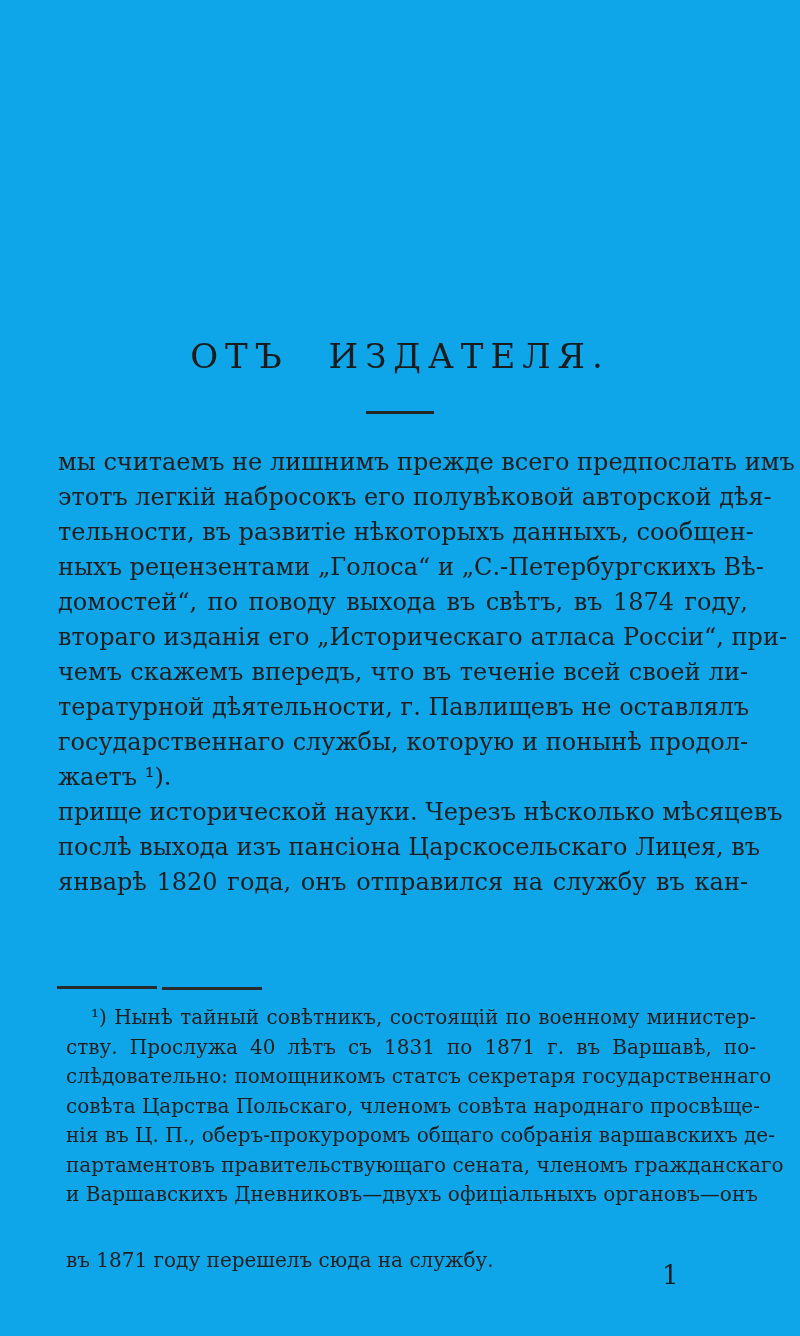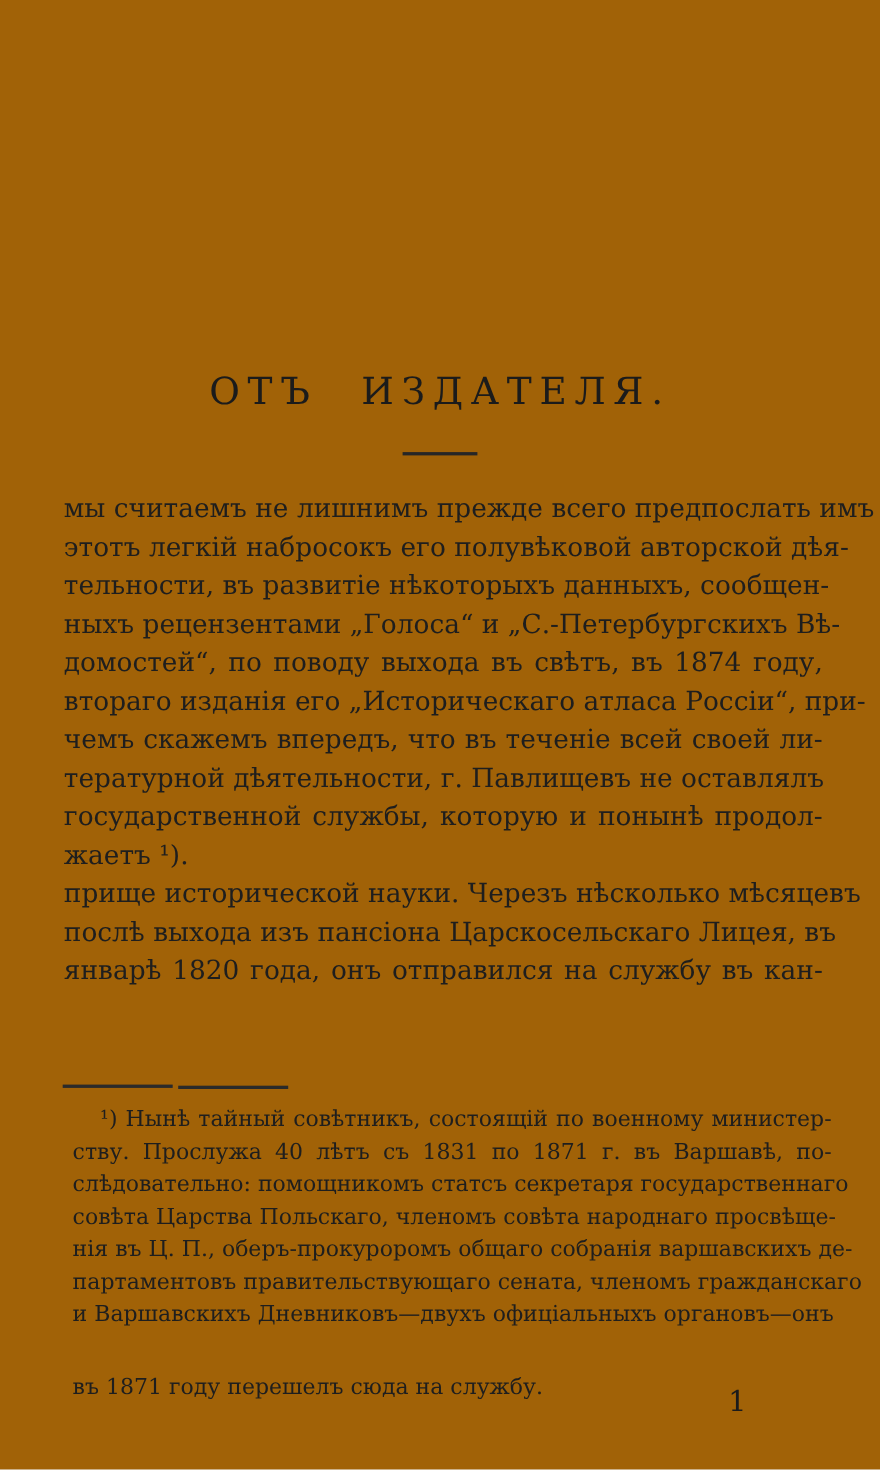--- a/index.html
+++ b/index.html
@@ -5,21 +5,21 @@
   html, body {
     margin: 0;
     padding: 0;
     background: #e9e9e7;
   }
   .page {
     position: relative;
     width: 800px;
     height: 1336px;
     margin: 0 auto;
-    background: #a16207;
+    background: #0ea5e9;
     color: #1e1e1e;
     font-family: "DejaVu Serif", serif;
     overflow: hidden;
   }
   .page-title {
     position: absolute;
     top: 338px;
     left: 0;
     width: 800px;
     margin: 0;
@@ -114,21 +114,21 @@
 
   <div class="main-text">
     <div class="line">мы считаемъ не лишнимъ прежде всего предпослать имъ</div>
     <div class="line">этотъ легкій набросокъ его полувѣковой авторской дѣя-</div>
     <div class="line">тельности, въ развитіе нѣкоторыхъ данныхъ, сообщен-</div>
     <div class="line">ныхъ рецензентами „Голоса“ и „С.-Петербургскихъ Вѣ-</div>
     <div class="line">домостей“, по поводу выхода въ свѣтъ, въ 1874 году,</div>
     <div class="line">втораго изданія его „Историческаго атласа Россіи“, при-</div>
     <div class="line">чемъ скажемъ впередъ, что въ теченіе всей своей ли-</div>
     <div class="line">тературной дѣятельности, г. Павлищевъ не оставлялъ</div>
-    <div class="line">государственной службы, которую и понынѣ продол-</div>
+    <div class="line">государственнаго службы, которую и понынѣ продол-</div>
     <div class="line last">жаетъ ¹).</div>
     <div class="line">прище исторической науки. Черезъ нѣсколько мѣсяцевъ</div>
     <div class="line">послѣ выхода изъ пансіона Царскосельскаго Лицея, въ</div>
     <div class="line">январѣ 1820 года, онъ отправился на службу въ кан-</div>
   </div>
 
   <div class="footnote-sep-a"></div>
   <div class="footnote-sep-b"></div>
 
   <div class="footnote">

